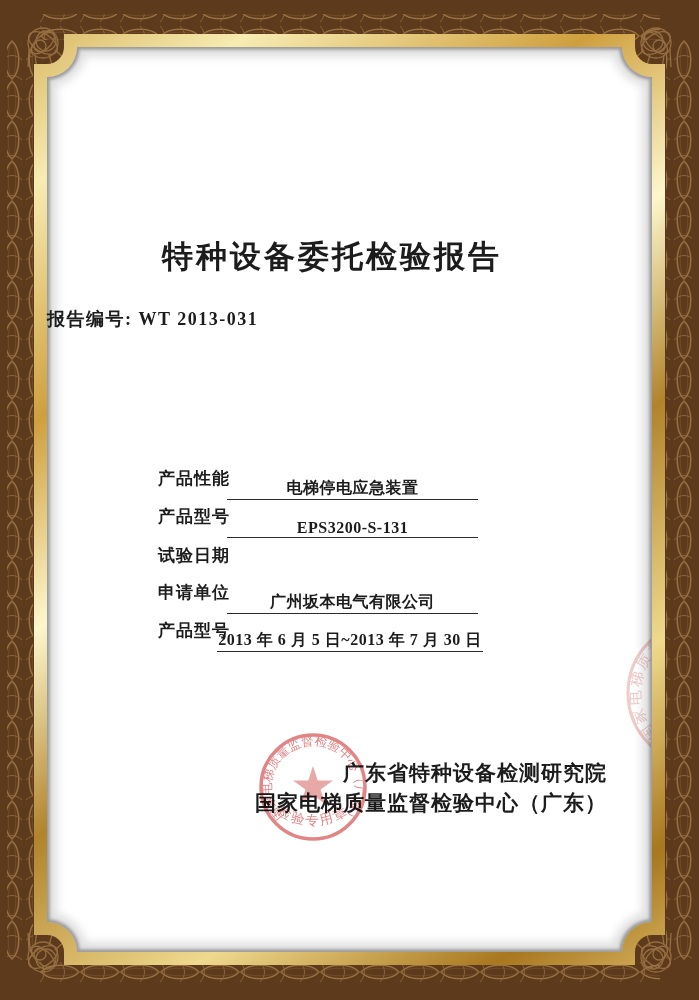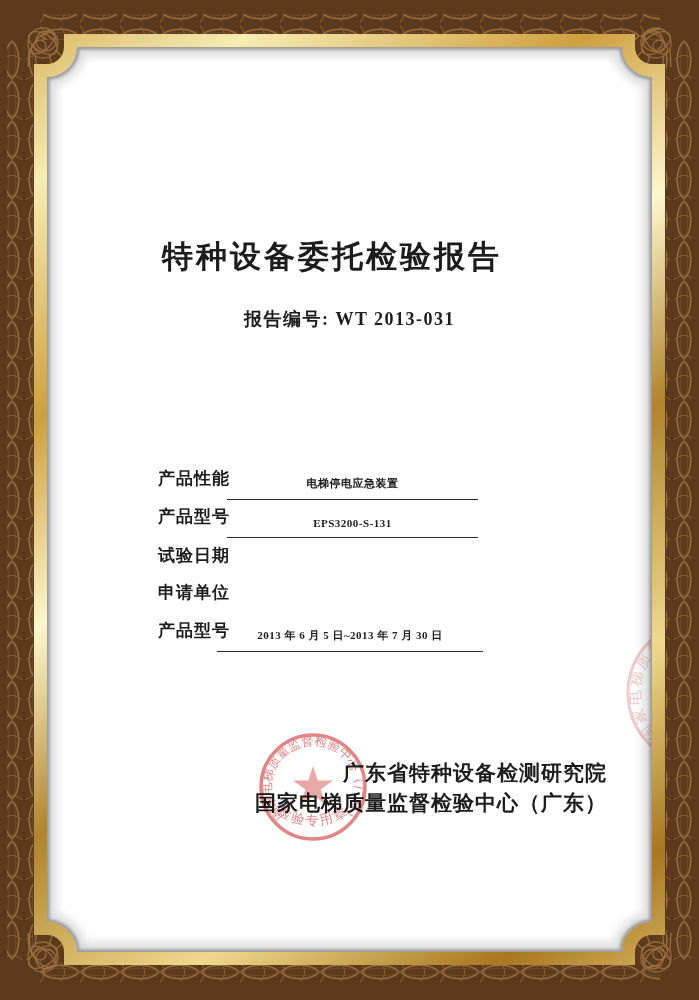--- a/index.html
+++ b/index.html
@@ -15,33 +15,33 @@
     color:#1c1c1c;
     margin-top:12px;
   }
   .doc-title{
     position:absolute;left:0;top:172px;width:570px;height:48px;
     line-height:48px;text-align:center;margin:0;
     font-size:31px;font-weight:700;letter-spacing:3px;
   }
   .report-no{
     position:absolute;left:0;top:244px;width:605px;height:28px;
-    line-height:28px;text-align:center;
+    line-height:28px;text-align:left;
     font-size:18px;font-weight:700;letter-spacing:1.5px;
   }
   .frow{position:absolute;left:0;width:100%;height:34px;}
   .frow .flabel{
     position:absolute;left:111px;bottom:10px;
     font-size:17px;font-weight:600;letter-spacing:1px;white-space:nowrap;
   }
   .frow .fvalue{
     position:absolute;left:180px;width:251px;bottom:0;
     border-bottom:1.6px solid #2b2b2b;
-    text-align:center;font-size:11px;font-weight:600;letter-spacing:.5px;
-    padding-bottom:8px;white-space:nowrap;
+    text-align:center;font-size:16px;font-weight:600;letter-spacing:.5px;
+    padding-bottom:0;white-space:nowrap;
   }
   .frow.r0{top:405px}.frow.r1{top:443px}.frow.r2{top:482px}
   .frow.r3{top:519px}.frow.r4{top:557px}
   .frow.r4 .fvalue{left:170px;width:266px;}
   .org-block{
     position:absolute;left:0;top:697px;width:560px;
     text-align:right;font-size:21px;font-weight:700;
     line-height:30px;letter-spacing:1px;
   }
   
@@ -133,20 +133,21 @@
   </div>
   <div class="frow r1">
     <span class="flabel">产品型号</span>
     <span class="fvalue">EPS3200-S-131</span>
   </div>
   <div class="frow r2">
     <span class="flabel">试验日期</span>
   </div>
   <div class="frow r3">
     <span class="flabel">申请单位</span>
+    <span class="fvalue">广州坂本电气有限公司</span>
   </div>
   <div class="frow r4">
     <span class="flabel">产品型号</span>
     <span class="fvalue">2013 年 6 月 5 日~2013 年 7 月 30 日</span>
   </div>
 
   <div class="org-block">
     <div>广东省特种设备检测研究院</div>
     <div>国家电梯质量监督检验中心（广东）</div>
   </div>

